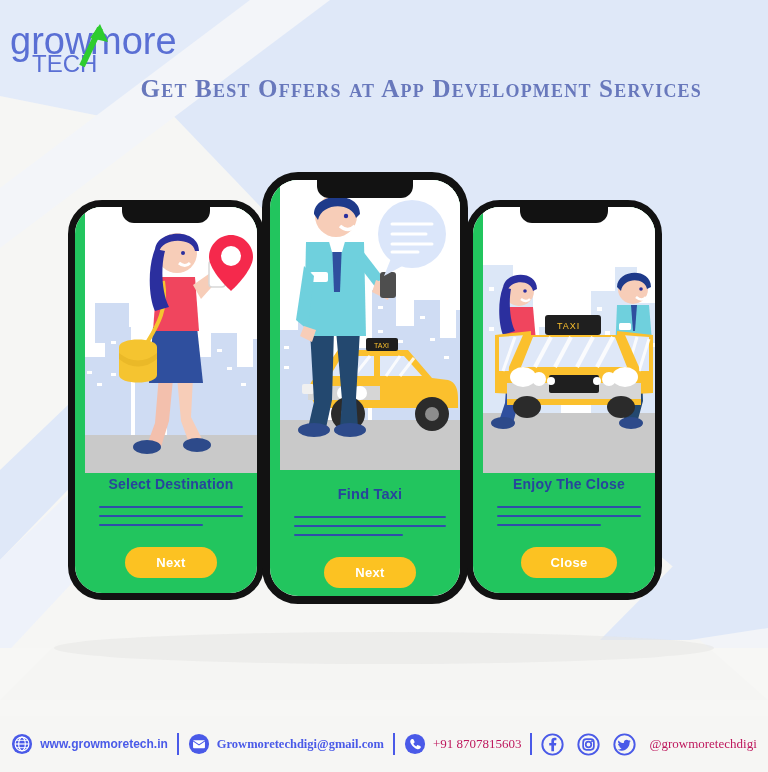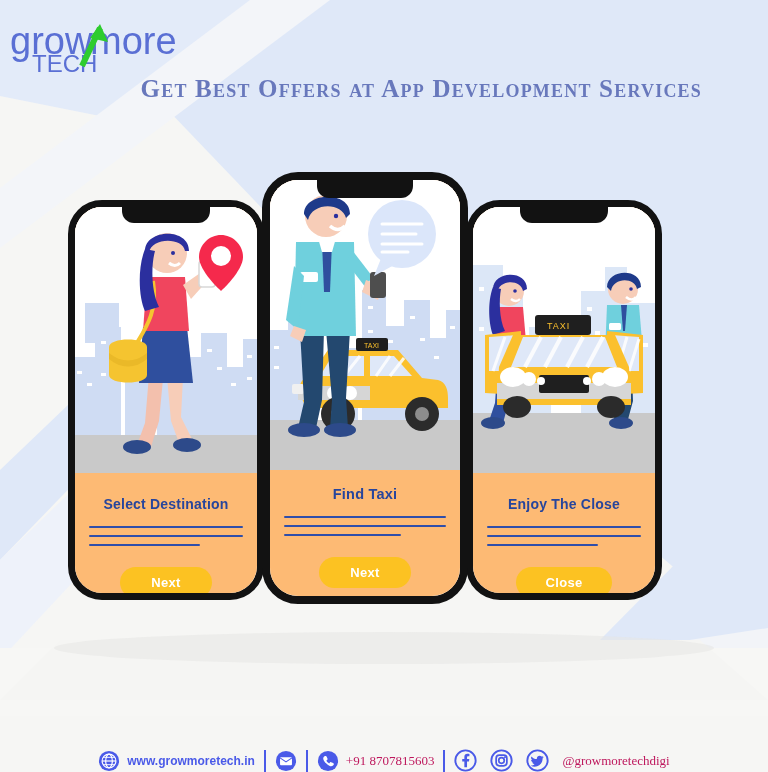--- a/index.html
+++ b/index.html
@@ -36,48 +36,48 @@
   
   .phone{position:absolute;border:7px solid #121212;border-radius:34px;background:#ffffff;overflow:hidden;box-sizing:border-box;}
   .phone.p1{left:68px;top:200px;width:196px;height:400px;}
   .phone.p2{left:262px;top:172px;width:206px;height:432px;z-index:5;border-width:8px;border-radius:36px;}
   .phone.p3{left:466px;top:200px;width:196px;height:400px;}
   .notch{position:absolute;top:0;left:50%;transform:translateX(-50%);
     background:#121212;border-bottom-left-radius:12px;border-bottom-right-radius:12px;z-index:9;}
   .p1 .notch,.p3 .notch{width:88px;height:16px;}
   .p2 .notch{width:96px;height:18px;}
 
-  .screen{position:absolute;inset:0;background:#fdba74;display:flex;flex-direction:column;}
+  .screen{position:absolute;inset:0;background:#22c55e;display:flex;flex-direction:column;padding-left:10px;}
   .illus{position:relative;width:100%;flex:0 0 auto;overflow:hidden;background:#ffffff;}
   .p1 .illus,.p3 .illus{height:266px;}
   .p2 .illus{height:290px;}
   .illus svg{position:absolute;left:0;top:0;}
 
   .caption{
     text-align:center;font-weight:bold;color:#27459c;
     font-size:14px;letter-spacing:.2px;
   }
-  .p1 .caption,.p3 .caption{margin-top:23px;}
+  .p1 .caption,.p3 .caption{margin-top:3px;}
   .p2 .caption{margin-top:16px;font-size:14.5px;}
 
   .lines{margin:14px 14px 0 14px;}
   .rule{height:2px;background:#2f4eaa;margin-bottom:7px;border-radius:1px;}
   .rule.short{width:72%;}
 
   .cta-wrap{flex:1;display:flex;align-items:flex-start;justify-content:center;padding-top:14px;}
   .cta{
     background:#fcc222;color:#ffffff;font-weight:bold;font-size:13px;
     border:none;border-radius:20px;padding:8px 30px;min-width:92px;
     cursor:pointer;letter-spacing:.3px;
   }
 
   
   .footer{
     position:absolute;left:0;bottom:0;width:768px;height:56px;
-    display:flex;align-items:flex-end;justify-content:center;gap:0px;
+    display:flex;align-items:center;justify-content:center;gap:0px;
   }
   .f-item{display:flex;align-items:center;gap:7px;}
   .f-txt{font-family:"Liberation Serif", serif;font-size:12.5px;font-weight:bold;color:#4a5ae8;white-space:nowrap;}
   .f-txt.web{font-family:"Liberation Sans", sans-serif;font-size:12px;}
   .f-txt.thin{font-weight:normal;font-size:13px;color:#be185d;}
   .f-sep{width:2px;height:22px;background:#4a5ae8;margin:0 9px;}
   .f-ico{width:22px;height:22px;flex:0 0 auto;}
   .soc{display:flex;align-items:center;gap:13px;}
   .soc .f-ico{width:23px;height:23px;}
 </style>
@@ -430,20 +430,21 @@
     </div>
 
     <div class="f-sep"></div>
 
     <div class="f-item">
       <svg class="f-ico" viewBox="0 0 24 24">
         <circle cx="12" cy="12" r="11" fill="#4a5ae8"></circle>
         <rect x="5.5" y="8" width="13" height="8.5" rx="1" fill="#ffffff"></rect>
         <path d="M5.5,8.6 L12,13 L18.5,8.6" fill="none" stroke="#4a5ae8" stroke-width="1.2"></path>
       </svg>
+      <span class="f-txt">Growmoretechdigi@gmail.com</span>
     </div>
 
     <div class="f-sep"></div>
 
     <div class="f-item">
       <svg class="f-ico" viewBox="0 0 24 24">
         <circle cx="12" cy="12" r="11" fill="#4a5ae8"></circle>
         <path d="M8.6,6.6 c1,-0.5 1.8,0.2 2.2,1.2 l0.7,1.7 c0.2,0.6 0,1 -0.5,1.4 l-0.8,0.6 c0.6,1.4 1.7,2.5 3.1,3.1 l0.6,-0.8 c0.4,-0.5 0.8,-0.7 1.4,-0.5 l1.7,0.7 c1,0.4 1.7,1.2 1.2,2.2 c-0.6,1.2 -2.1,1.8 -3.6,1.4 C11.4,16.6 7.8,13 6.9,10 C6.5,8.6 7.4,7.2 8.6,6.6 Z" fill="#ffffff"></path>
       </svg>
       <span class="f-txt thin">+91 8707815603</span>

